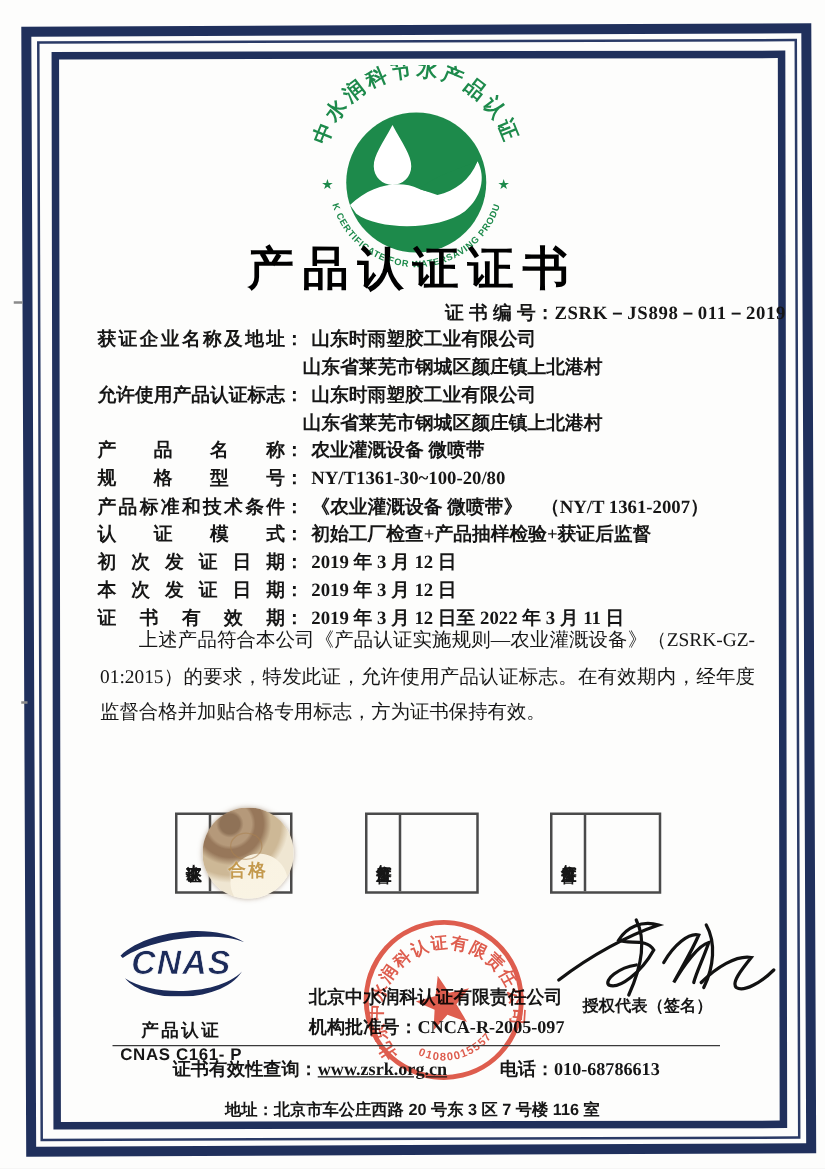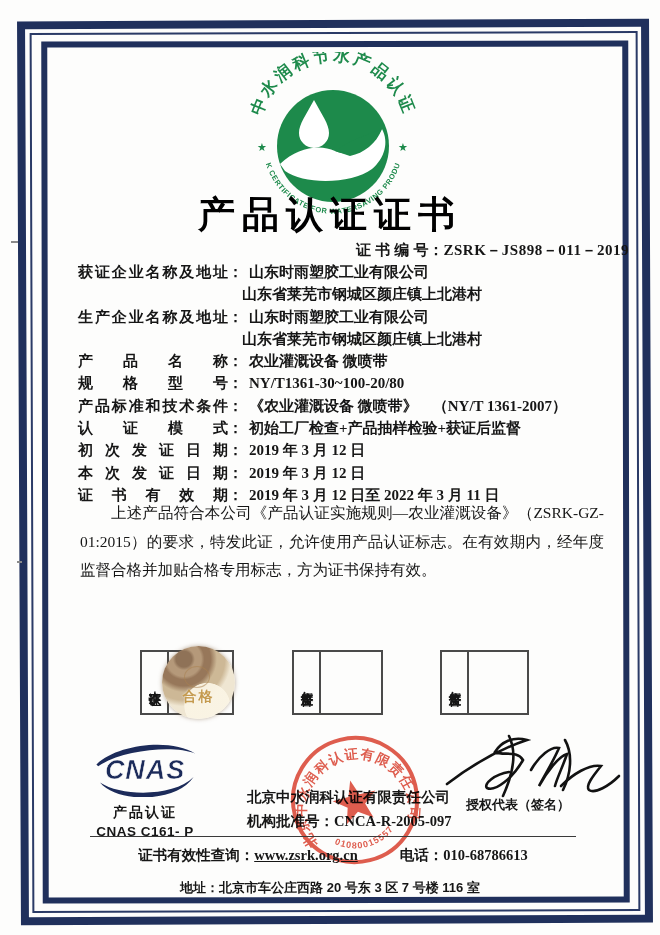--- a/index.html
+++ b/index.html
@@ -49,21 +49,21 @@
       radial-gradient(circle at 62% 82%, rgba(250,244,228,0.95) 0 30%, rgba(0,0,0,0) 31%),
       radial-gradient(circle at 30% 18%, #8f7257 0 10%, #b5997a 14% 22%, #97775a 26% 34%, #cdb896 42% 52%, #efe6d2 60% 100%);
     box-shadow:0 0 4px rgba(120,90,60,0.5);padding-left:36px; }
   .sticker .hg { position:absolute; left:0; right:0; top:42px; text-align:center;
     font-size:14px; font-weight:bold; color:#c49a4e; letter-spacing:2px;
     text-shadow:0 0 2px rgba(255,255,255,0.8); }
   .sticker .ring { position:absolute; left:22px; top:20px; width:26px; height:22px;
     border:1px solid rgba(170,130,80,0.55); border-radius:50%; }
 
   .cnas-block { position:absolute; left:86px; top:741px; width:118px; text-align:center; }
-  .cnas-sub1 { font-size:14px; font-weight:bold; margin-top:3px; letter-spacing:2px; }
+  .cnas-sub1 { font-size:14px; font-weight:bold; margin-top:14px; letter-spacing:2px; }
   .cnas-sub2 { font-size:13.5px; font-weight:bold; margin-top:2px; letter-spacing:0.5px; }
 
   .issuer { position:absolute; left:247px; top:788px; font-size:14.5px; font-weight:bold; }
   .issuer .line2 { margin-top:5px; }
   .issuer .appr { font-family:"Liberation Serif", serif; font-weight:bold; }
 
   .redstamp { position:absolute; left:288px; top:733px; width:134px; height:134px;
     opacity:0.82; mix-blend-mode:multiply; }
 
   .sig { position:absolute; left:443px; top:726px; width:182px; height:76px; }
@@ -118,21 +118,21 @@
     <text x="158" y="99" font-size="11" fill="#1d8a4b">★</text>
   </svg>
 
   <div class="title">产品认证证书</div>
 
   <div class="certno"><span>证 书 编 号</span><span>：</span><span class="num">ZSRK－JS898－011－2019</span></div>
 
   <div class="fields">
     <div class="frow"><span class="flabel">获证企业名称及地址</span><span class="fcolon">：</span><span class="fval">山东时雨塑胶工业有限公司</span></div>
     <div class="frow fcont"><span class="fval">山东省莱芜市钢城区颜庄镇上北港村</span></div>
-    <div class="frow"><span class="flabel">生产企业名称及地址</span><span class="fcolon">：</span><span class="fval">山东时雨塑胶工业有限公司</span></div>
+    <div class="frow"><span class="flabel">允许使用产品认证标志</span><span class="fcolon">：</span><span class="fval">山东时雨塑胶工业有限公司</span></div>
     <div class="frow fcont"><span class="fval">山东省莱芜市钢城区颜庄镇上北港村</span></div>
     <div class="frow"><span class="flabel">产品名称</span><span class="fcolon">：</span><span class="fval">农业灌溉设备 微喷带</span></div>
     <div class="frow"><span class="flabel">规格型号</span><span class="fcolon">：</span><span class="fval">NY/T1361-30~100-20/80</span></div>
     <div class="frow"><span class="flabel">产品标准和技术条件</span><span class="fcolon">：</span><span class="fval">《农业灌溉设备 微喷带》　（NY/T 1361-2007）</span></div>
     <div class="frow"><span class="flabel">认证模式</span><span class="fcolon">：</span><span class="fval">初始工厂检查+产品抽样检验+获证后监督</span></div>
     <div class="frow"><span class="flabel">初次发证日期</span><span class="fcolon">：</span><span class="fval">2019 年 3 月 12 日</span></div>
     <div class="frow"><span class="flabel">本次发证日期</span><span class="fcolon">：</span><span class="fval">2019 年 3 月 12 日</span></div>
     <div class="frow"><span class="flabel">证书有效期</span><span class="fcolon">：</span><span class="fval">2019 年 3 月 12 日至 2022 年 3 月 11 日</span></div>
   </div>
 

